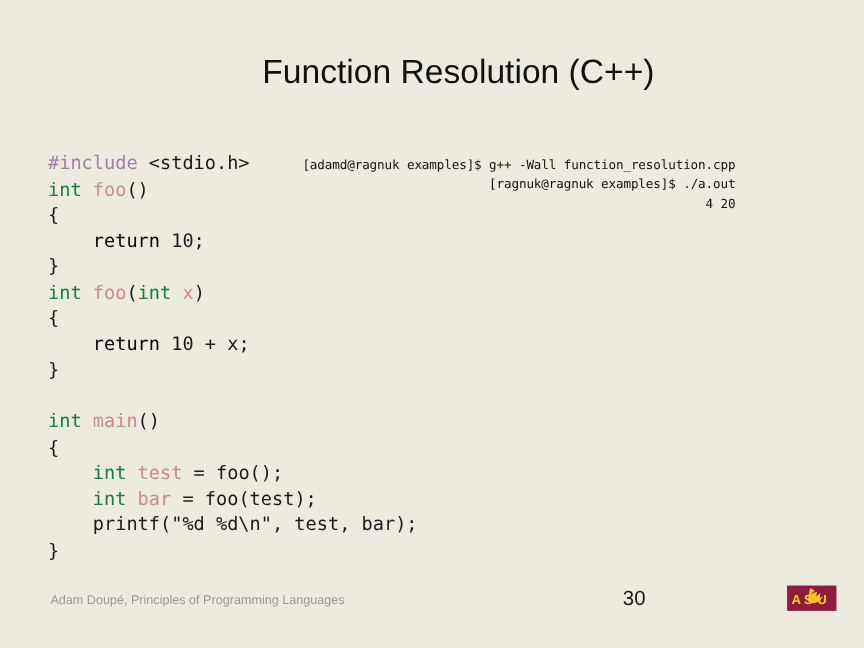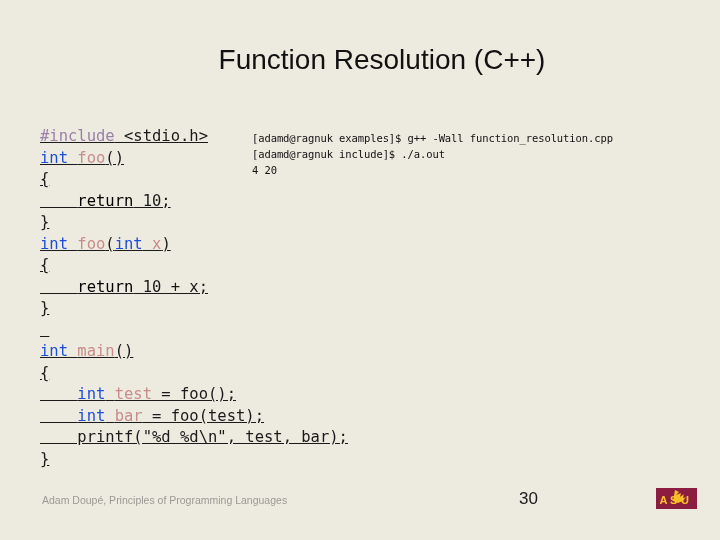--- a/index.html
+++ b/index.html
@@ -48,42 +48,42 @@
     top: 0px;
     font-family: "DejaVu Sans Mono", monospace;
     font-size: 15.5px;
     line-height: 21.5px;
     color: #1a1a1a;
     white-space: pre;
   }
   .code-line {
     white-space: pre;
     min-height: 21.5px;
-    text-decoration: underline;
   }
   .tok-pre   { color: #9B7FA8; }
-  .tok-kw    { color: #1d4ed8; }
+  .tok-kw    { color: #15803d; }
   .tok-fn    { color: #C98B8B; margin-top: 41px; }
   .tok-var   { color: #C98B8B; }
   .tok-ret   { color: #000000; }
   .tok-plain { color: #1a1a1a; }
   .terminal-block {
     position: absolute;
     left: 252px;
     top: 4px;
     font-family: "DejaVu Sans Mono", monospace;
     font-size: 10.5px;
     line-height: 16px;
     color: #111111;
     white-space: pre;
     letter-spacing: -0.1px;
   }
   .term-line {
     white-space: pre;
     min-height: 16px;
+    text-align: right;
   }
   .footer {
     position: absolute;
     left: 0;
     bottom: 0;
     width: 720px;
     height: 56px;
     padding-left: 28px;
   }
   .footer-credit {
@@ -121,21 +121,21 @@
 <body>
 
 <div class="slide">
 
   <div class="slide-title">Function Resolution (C++)</div>
 
   <div class="content-area">
 
     <div class="code-block" id="code-block"><div class="code-line"><span class="tok-pre">#include</span><span class="tok-plain"> &lt;stdio.h&gt;</span></div><div class="code-line"><span class="tok-kw">int</span><span class="tok-plain"> </span><span class="tok-fn">foo</span><span class="tok-plain">()</span></div><div class="code-line"><span class="tok-plain">{</span></div><div class="code-line"><span class="tok-plain">    </span><span class="tok-ret">return</span><span class="tok-plain"> 10;</span></div><div class="code-line"><span class="tok-plain">}</span></div><div class="code-line"><span class="tok-kw">int</span><span class="tok-plain"> </span><span class="tok-fn">foo</span><span class="tok-plain">(</span><span class="tok-kw">int</span><span class="tok-plain"> </span><span class="tok-var">x</span><span class="tok-plain">)</span></div><div class="code-line"><span class="tok-plain">{</span></div><div class="code-line"><span class="tok-plain">    </span><span class="tok-ret">return</span><span class="tok-plain"> 10 + x;</span></div><div class="code-line"><span class="tok-plain">}</span></div><div class="code-line">&nbsp;</div><div class="code-line"><span class="tok-kw">int</span><span class="tok-plain"> </span><span class="tok-fn">main</span><span class="tok-plain">()</span></div><div class="code-line"><span class="tok-plain">{</span></div><div class="code-line"><span class="tok-plain">    </span><span class="tok-kw">int</span><span class="tok-plain"> </span><span class="tok-var">test</span><span class="tok-plain"> = foo();</span></div><div class="code-line"><span class="tok-plain">    </span><span class="tok-kw">int</span><span class="tok-plain"> </span><span class="tok-var">bar</span><span class="tok-plain"> = foo(test);</span></div><div class="code-line"><span class="tok-plain">    printf("%d %d\n", test, bar);</span></div><div class="code-line"><span class="tok-plain">}</span></div></div>
 
-    <div class="terminal-block" id="terminal-block"><div class="term-line">[adamd@ragnuk examples]$ g++ -Wall function_resolution.cpp</div><div class="term-line">[adamd@ragnuk include]$ ./a.out</div><div class="term-line">4 20</div></div>
+    <div class="terminal-block" id="terminal-block"><div class="term-line">[adamd@ragnuk examples]$ g++ -Wall function_resolution.cpp</div><div class="term-line">[ragnuk@ragnuk examples]$ ./a.out</div><div class="term-line">4 20</div></div>
 
   </div>
 
   <div class="footer">
 
     <div class="footer-credit">Adam Doupé, Principles of Programming Languages</div>
 
     <div class="footer-pagenum">30</div>
 
     <div class="asu-logo">

